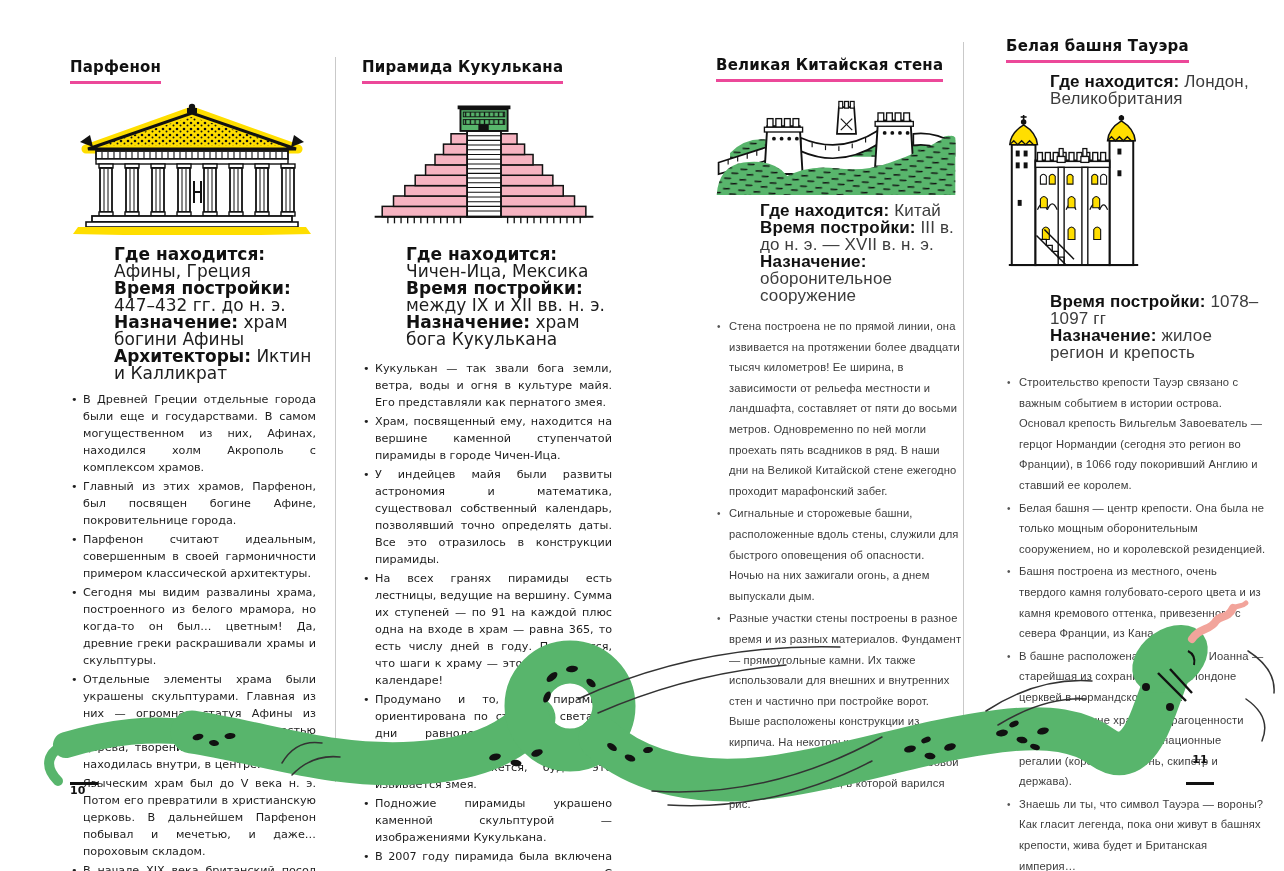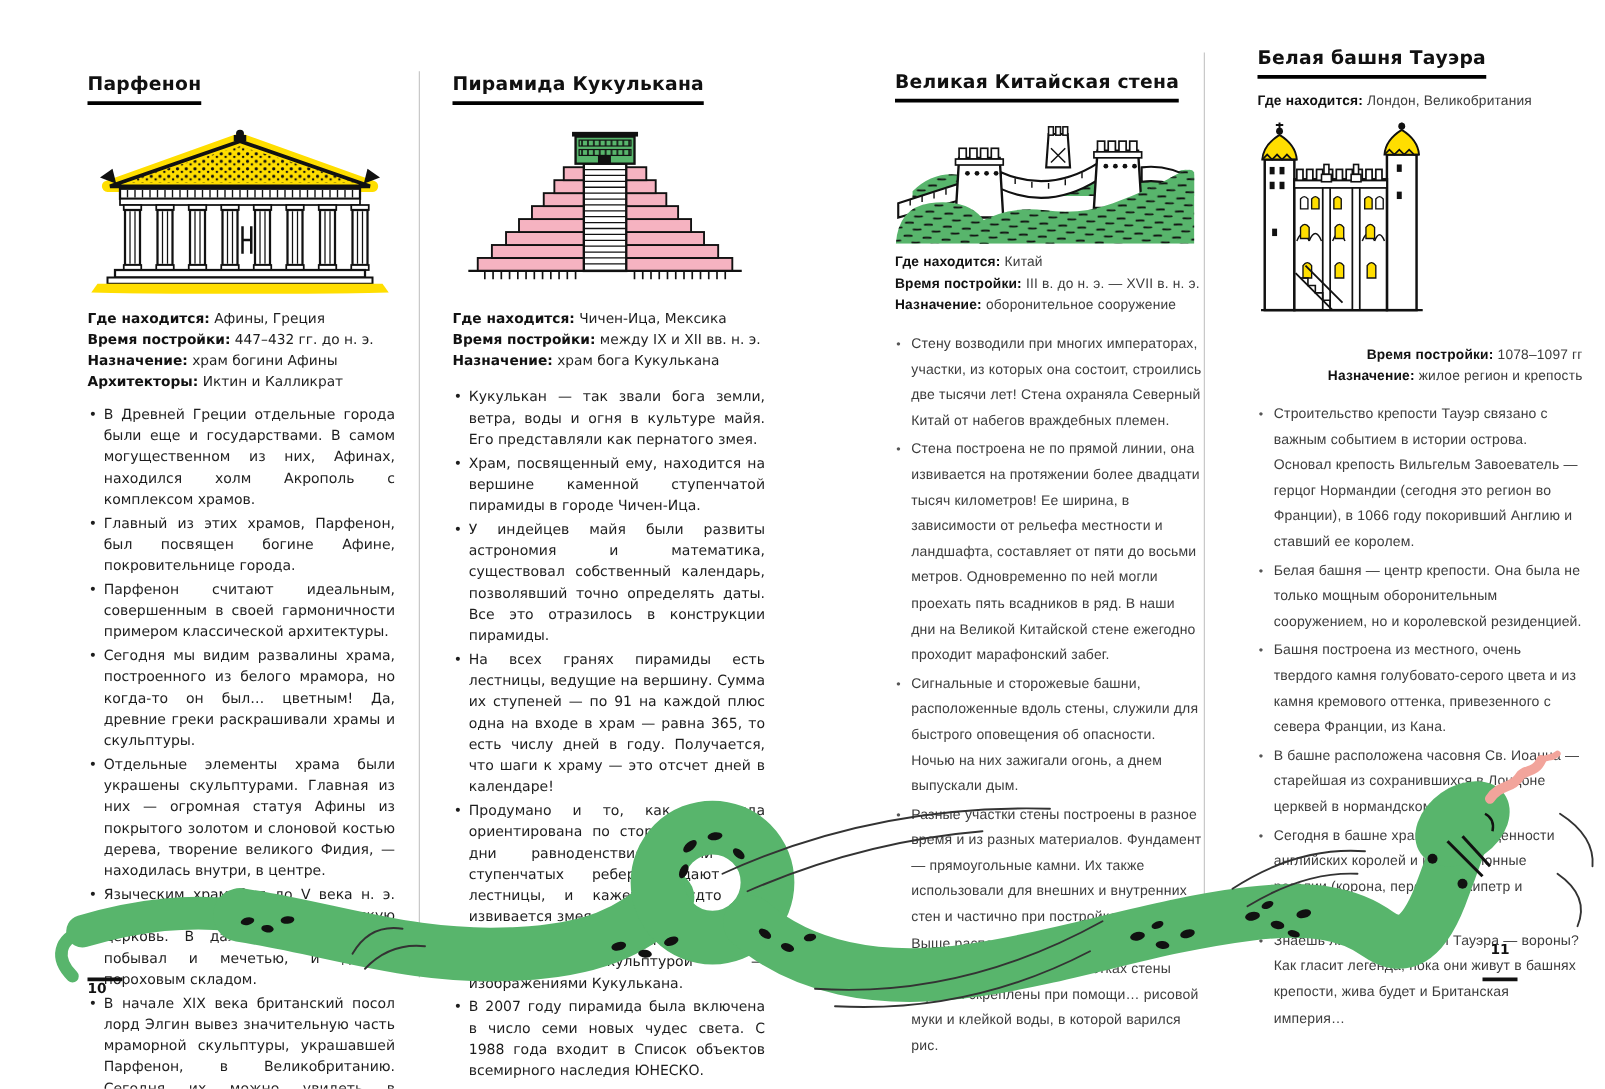--- a/index.html
+++ b/index.html
@@ -2,23 +2,23 @@
 <html lang="ru"><head>
 <meta charset="utf-8">
 <style>
   html,body{margin:0;padding:0;}
   body{width:1284px;height:871px;background:#ffffff;position:relative;overflow:hidden;
        font-family:"Liberation Sans",sans-serif;}
   .col{position:absolute;}
   .c12{font-family:"DejaVu Sans",sans-serif;color:#1d1d1d;}
   .c34{font-family:"Liberation Sans",sans-serif;color:#3c3c3c;letter-spacing:.15px;}
   .title{font-family:"DejaVu Sans",sans-serif;font-weight:700;font-size:15px;color:#111;
-         display:inline-block;border-bottom:3px solid #000000;padding-bottom:5px;letter-spacing:.2px;}
+         display:inline-block;border-bottom:3px solid #ec4899;padding-bottom:5px;letter-spacing:.2px;}
   .illus{display:block;}
-  .meta{font-size:11px;line-height:17px;}
+  .meta{font-size:17px;line-height:17px;margin-left:44px;}
   .meta-line b{font-weight:700;color:#111;}
   .bullets{list-style:none;margin:0;padding:0;font-size:11.2px;line-height:17px;text-align:justify;}
   .c34 .bullets{line-height:20.6px;text-align:left;}
   .bullets li{position:relative;padding-left:13px;margin-bottom:2px;}
   .bullets li::before{content:"•";position:absolute;left:1px;top:0;}
   .c34 .bullets li::before{font-size:10px;top:1px;color:#555;}
   .divider{position:absolute;width:1px;background:#c9c9c9;}
   .page-rule{position:absolute;width:28px;height:3px;background:#111;}
   .page-num{position:absolute;font-family:"DejaVu Sans",sans-serif;font-weight:700;font-size:11px;color:#111;}
   .snake-wrap{position:absolute;left:0;top:591px;width:1284px;height:280px;pointer-events:none;}
@@ -320,21 +320,20 @@
       <path d="M70 110 L 70 92 Q 95 78 125 82 Q 155 86 182 76 Q 215 64 235 52 Q 247 45 250 50 L 250 110 Z" fill="#58B56C"></path>
       <path d="M70 110 L 70 92 Q 95 78 125 82 Q 155 86 182 76 Q 215 64 235 52 Q 247 45 250 50 L 250 110 Z" fill="url(#grass)"></path>
     </svg>
   </div>
   <div class="meta" style="margin-top:7px;">
     <div class="meta-line"><b>Где находится:</b> <span>Китай</span></div>
     <div class="meta-line"><b>Время постройки:</b> <span>III в. до н. э. — XVII в. н. э.</span></div>
     <div class="meta-line"><b>Назначение:</b> <span>оборонительное сооружение</span></div>
   </div>
   <ul class="bullets" style="margin-top:12px;">
-    <li>Стену возводили при многих императорах, участки, из которых она состоит, строились две тысячи лет! Стена охраняла Северный Китай от набегов враждебных племен.</li>
     <li>Стена построена не по прямой линии, она извивается на протяжении более двадцати тысяч километров! Ее ширина, в зависимости от рельефа местности и ландшафта, составляет от пяти до восьми метров. Одновременно по ней могли проехать пять всадников в ряд. В наши дни на Великой Китайской стене ежегодно проходит марафонский забег.</li>
     <li>Сигнальные и сторожевые башни, расположенные вдоль стены, служили для быстрого оповещения об опасности. Ночью на них зажигали огонь, а днем выпускали дым.</li>
     <li>Разные участки стены построены в разное время и из разных материалов. Фундамент — прямоугольные камни. Их также использовали для внешних и внутренних стен и частично при постройке ворот. Выше расположены конструкции из кирпича. На некоторых участках стены кирпичи скреплены при помощи… рисовой муки и клейкой воды, в которой варился рис.</li>
 
   </ul>
 </div>
 
 <div class="col c34" style="left:1006px;top:37px;width:260px;">
   <div class="title">Белая башня Тауэра</div>
   <div class="meta" style="margin-top:10px;">
@@ -412,21 +411,21 @@
         <path d="M62 126 v-10 q3.5 -5 7 0 v10 z" fill="#FFDE00"></path>
         <path d="M88 126 v-10 q3.5 -5 7 0 v10 z" fill="#FFDE00"></path>
       </g>
 
       <line x1="30" y1="122" x2="60" y2="152" stroke="#111" stroke-width="1.5"></line>
       <line x1="38" y1="116" x2="68" y2="146" stroke="#111" stroke-width="1.5"></line>
       <polyline points="34,126 40,126 40,132 46,132 46,138 52,138 52,144 58,144 58,150" fill="none" stroke="#111" stroke-width="1.3"></polyline>
       <line x1="2" y1="152" x2="133" y2="152" stroke="#111" stroke-width="2"></line>
     </svg>
   </div>
-  <div class="meta" style="margin-top:20px;text-align:right;">
+  <div class="meta" style="margin-top:20px;">
     <div class="meta-line"><b>Время постройки:</b> <span>1078–1097 гг</span></div>
     <div class="meta-line"><b>Назначение:</b> <span>жилое регион и крепость</span></div>
   </div>
   <ul class="bullets" style="margin-top:11px;">
     <li>Строительство крепости Тауэр связано с важным событием в истории острова. Основал крепость Вильгельм Завоеватель — герцог Нормандии (сегодня это регион во Франции), в 1066 году покоривший Англию и ставший ее королем.</li>
     <li>Белая башня — центр крепости. Она была не только мощным оборонительным сооружением, но и королевской резиденцией.</li>
     <li>Башня построена из местного, очень твердого камня голубовато-серого цвета и из камня кремового оттенка, привезенного с севера Франции, из Кана.</li>
     <li>В башне расположена часовня Св. Иоанна — старейшая из сохранившихся в Лондоне церквей в нормандском стиле.</li>
     <li>Сегодня в башне хранятся драгоценности английских королей и коронационные регалии (корона, перстень, скипетр и держава).</li>
     <li>Знаешь ли ты, что символ Тауэра — вороны? Как гласит легенда, пока они живут в башнях крепости, жива будет и Британская империя…</li>

